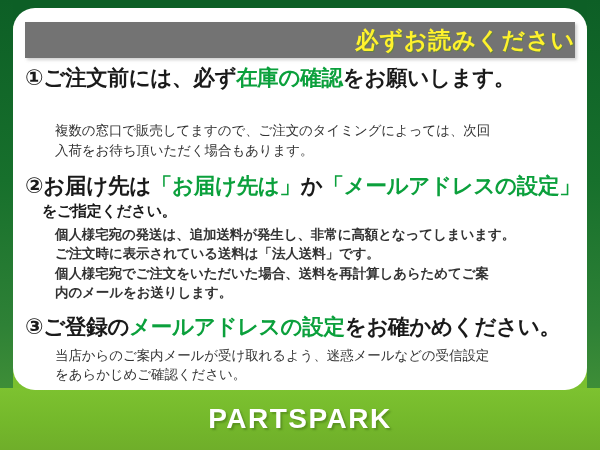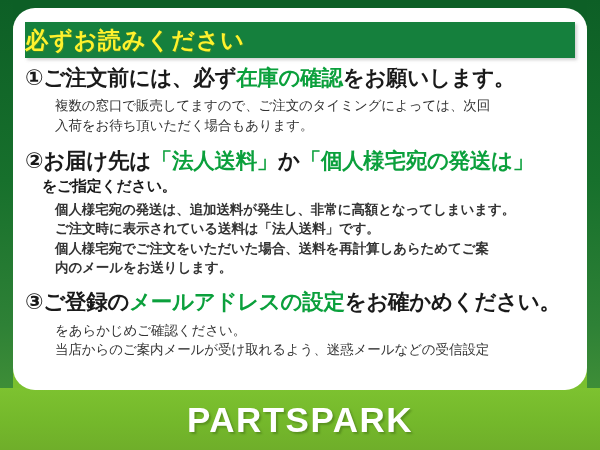--- a/index.html
+++ b/index.html
@@ -69,25 +69,25 @@
     overflow: hidden;
   }
 
   
   .header-band {
     position: absolute;
     left: 12px;
     top: 14px;
     width: 550px;
     height: 36px;
-    background: #15803d;
+    background: #737373;
     box-shadow: 2px 2px 3px rgba(120,120,120,0.35);
     display: flex;
     align-items: center;
-    justify-content: flex-start;
+    justify-content: flex-end;
   }
   .header-title {
     color: #fff22d;
     font-size: 23px;
     font-weight: bold;
     letter-spacing: 1px;
     line-height: 1;
     text-shadow: 1px 1px 0 rgba(90,140,30,0.55);
     white-space: nowrap;
   }
@@ -133,40 +133,40 @@
     font-size: 13.5px;
     line-height: 1.45;
     letter-spacing: -0.1px;
     padding-left: 30px;
     padding-top: 2px;
     white-space: nowrap;
   }
   .body-line { display: block; }
 
   
-  .item-1 .item-body { padding-top: 3px; }
+  .item-1 .item-body { padding-top: 3px; margin-top: 25px; }
   .item-2 { margin-top: 12px; }
   .item-2 .item-body { padding-top: 4px; font-weight: bold; }
   .item-3 { margin-top: 10px; }
   .item-3 .item-body { padding-top: 4px; }
 
   
   .brand-wordmark {
     position: absolute;
     left: 0;
     bottom: 0;
     width: 600px;
     height: 62px;
     display: flex;
     align-items: center;
     justify-content: center;
   }
   .brand-text {
     color: #ffffff;
-    font-size: 35px;
+    font-size: 28px;
     font-weight: bold;
     letter-spacing: 1.5px;
     line-height: 1;
     text-shadow: 2px 2px 2px rgba(60,105,20,0.45);
   }
 </style>
 </head>
 <body>
 
 <div class="notice-frame">
@@ -189,38 +189,38 @@
           <span class="num">①</span><span>ご注文前には、必ず</span><span class="hl">在庫の確認</span><span>をお願いします。</span>
         </div>
         <div class="item-body">
           <span class="body-line">複数の窓口で販売してますので、ご注文のタイミングによっては、次回</span>
           <span class="body-line">入荷をお待ち頂いただく場合もあります。</span>
         </div>
       </div>
 
       <div class="notice-item item-2">
         <div class="item-headline">
-          <span class="num">②</span><span>お届け先は</span><span class="hl">「法人送料」</span><span>か</span><span class="hl">「個人様宅宛の発送は」</span>
+          <span class="num">②</span><span>お届け先は</span><span class="hl">「お届け先は」</span><span>か</span><span class="hl">「メールアドレスの設定」</span>
         </div>
         <div class="headline-line2">をご指定ください。</div>
         <div class="item-body">
           <span class="body-line">個人様宅宛の発送は、追加送料が発生し、非常に高額となってしまいます。</span>
           <span class="body-line">ご注文時に表示されている送料は「法人送料」です。</span>
           <span class="body-line">個人様宅宛でご注文をいただいた場合、送料を再計算しあらためてご案</span>
           <span class="body-line">内のメールをお送りします。</span>
         </div>
       </div>
 
       <div class="notice-item item-3">
         <div class="item-headline">
           <span class="num">③</span><span>ご登録の</span><span class="hl">メールアドレスの設定</span><span>をお確かめください。</span>
         </div>
         <div class="item-body">
+          <span class="body-line">当店からのご案内メールが受け取れるよう、迷惑メールなどの受信設定</span>
           <span class="body-line">をあらかじめご確認ください。</span>
-          <span class="body-line">当店からのご案内メールが受け取れるよう、迷惑メールなどの受信設定</span>
         </div>
       </div>
 
     </div>
   </div>
 
   <div class="brand-wordmark">
     <span class="brand-text">PARTSPARK</span>
   </div>
 

